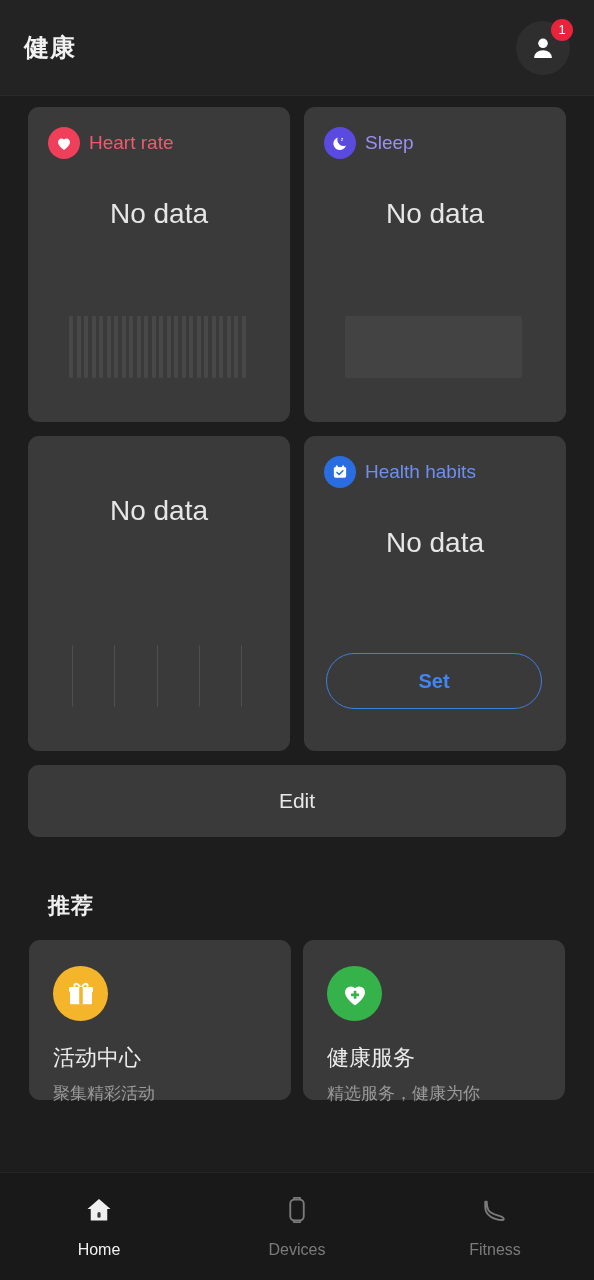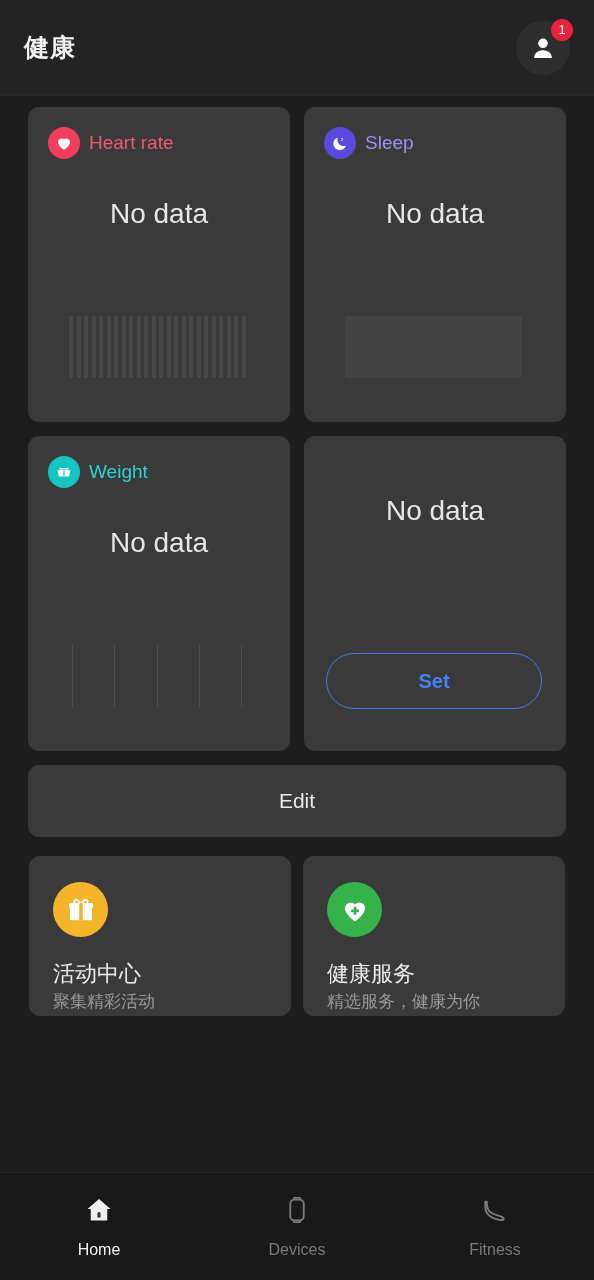--- a/index.html
+++ b/index.html
@@ -217,21 +217,21 @@
     display: flex;
     align-items: center;
     justify-content: center;
   }
   .promo-title {
     margin-top: 22px;
     color: #ececec;
     font-size: 22px;
   }
   .promo-sub {
-    margin-top: 1px;
+    margin-top: 9px;
     color: #9a9a9a;
     font-size: 17px;
   }
 
   
   .tabbar {
     position: absolute;
     left: 0;
     bottom: 0;
     width: 594px;
@@ -323,49 +323,51 @@
               <text x="13" y="9" font-size="7" fill="#ffffff" font-family="sans-serif">z</text>
             </svg>
           </div>
           <div class="metric-label" style="color:#9c8ff5">Sleep</div>
         </div>
         <div class="metric-value">No data</div>
         <div class="ph-rect"></div>
       </div>
 
       <div class="metric-card">
-        <div class="metric-head">
-          <div class="metric-icon" style="background:#17c4c4">
-            <svg width="18" height="18" viewBox="0 0 24 24">
-              <path d="M3.5 9.5h17l-1.6 8.5H5.1z" fill="#ffffff"></path>
-              <rect x="11.2" y="9.8" width="1.6" height="7.6" fill="#17c4c4"></rect>
-              <path d="M6 6.5h12v2.2H6z" fill="#ffffff"></path>
-            </svg>
-          </div>
-          <div class="metric-label" style="color:#2ad4cf">Weight</div>
-        </div>
         <div class="metric-value">No data</div>
         <div class="ph-lines">
           <span></span>
             <span></span>
             <span></span>
             <span></span>
             <span></span>
         </div>
       </div>
 
       <div class="metric-card">
+        <div class="metric-head">
+          <div class="metric-icon" style="background:#2a6de0">
+            <svg width="18" height="18" viewBox="0 0 24 24">
+              <rect x="3.8" y="5.2" width="16.4" height="14.4" rx="2.2" fill="#ffffff"></rect>
+              <rect x="6.6" y="3" width="2.4" height="4" rx="1.2" fill="#ffffff"></rect>
+              <rect x="15" y="3" width="2.4" height="4" rx="1.2" fill="#ffffff"></rect>
+              <path d="M8 12.6l2.8 2.8 5-5" stroke="#2a6de0" stroke-width="2.1" fill="none" stroke-linecap="round" stroke-linejoin="round"></path>
+            </svg>
+          </div>
+          <div class="metric-label" style="color:#6f8ff0">Health habits</div>
+        </div>
         <div class="metric-value">No data</div>
         <div class="set-btn">Set</div>
       </div>
 
     </div>
 
     <div class="edit-btn">Edit</div>
 
+    <div class="section-title">推荐</div>
 
     <div class="promo-grid">
 
       <div class="promo-card">
         <div class="promo-icon" style="background:#f5b52a">
           <svg width="30" height="30" viewBox="0 0 24 24">
             <rect x="3.2" y="9.6" width="17.6" height="10.6" rx="1" fill="#ffffff"></rect>
             <rect x="2.4" y="6.4" width="19.2" height="4" rx="1" fill="#ffffff"></rect>
             <rect x="10.6" y="6.0" width="2.8" height="14.4" fill="#f5b52a"></rect>
             <path d="M7.2 6.2c-1.4-1.6 .6-3.2 2.1-2 .9 .7 1.6 1.4 2.1 2.1" fill="none" stroke="#ffffff" stroke-width="1.5"></path>

